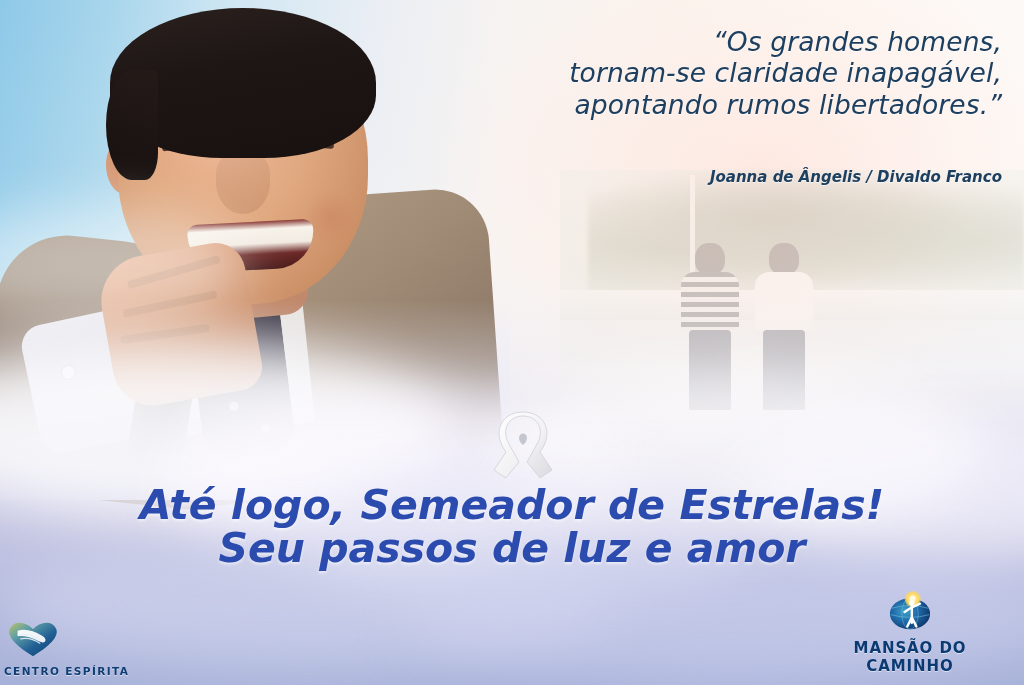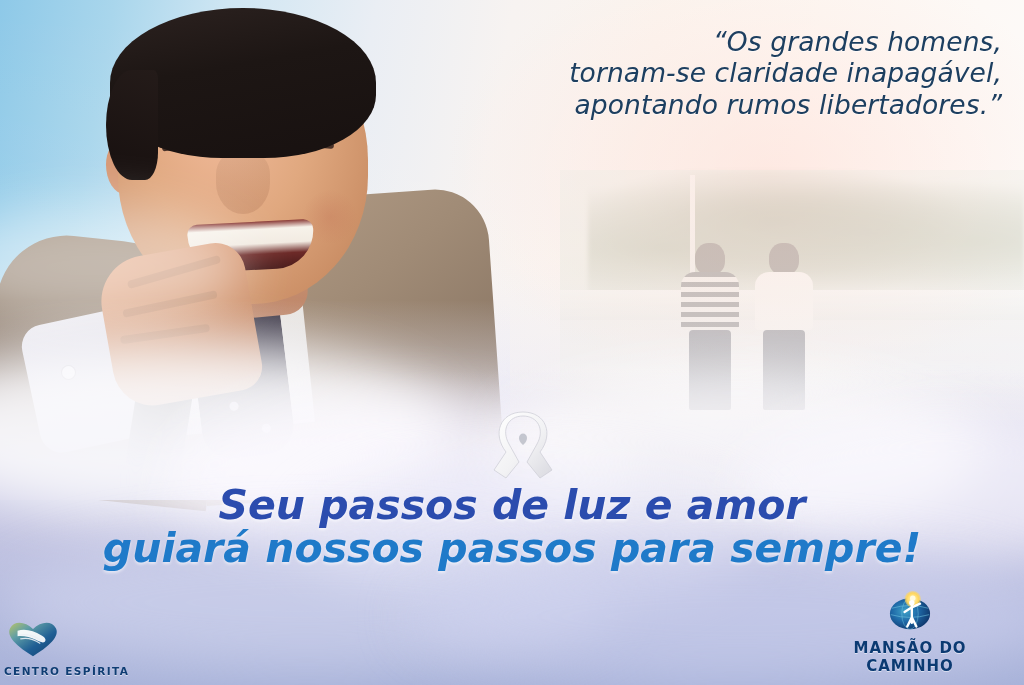--- a/index.html
+++ b/index.html
@@ -328,38 +328,39 @@
   <div class="cloud c4"></div>
   <div class="cloud c6"></div>
   <div class="cloud c7"></div>
   <div class="cloud c8"></div>
 
   <div class="quote">
     <span class="qline">“Os grandes homens,</span>
     <span class="qline">tornam-se claridade inapagável,</span>
     <span class="qline">apontando rumos libertadores.”</span>
   </div>
+  <div class="quote-author">Joanna de Ângelis / Divaldo Franco</div>
 
   <div class="ribbon">
     <svg viewBox="0 0 70 74" width="70" height="74" aria-hidden="true">
       <defs>
         <linearGradient id="rg" x1="0" y1="0" x2="1" y2="1">
           <stop offset="0%" stop-color="#ffffff"></stop>
           <stop offset="55%" stop-color="#f2f2f4"></stop>
           <stop offset="100%" stop-color="#d9d9e0"></stop>
         </linearGradient>
       </defs>
       <path d="M35 8 C20 8 13 22 21 36 L31 54 L18 70 L6 62 L18 44 C4 26 12 4 35 4 C58 4 66 26 52 44 L64 62 L52 70 L39 54 L49 36 C57 22 50 8 35 8 Z" fill="url(#rg)" stroke="#cfcfd8" stroke-width="0.8"></path>
       <path d="M31 30 C31 24 39 24 39 30 C39 34 35 37 35 37 C35 37 31 34 31 30 Z" fill="#9aa0ad" opacity="0.55"></path>
     </svg>
   </div>
 
   <div class="headline">
+    <span class="hl1">Até logo, Semeador de Estrelas!</span>
     <span class="hl2">Seu passos de luz e amor</span>
-    <span class="hl3">guiará nossos passos para sempre!</span>
   </div>
 
   <div class="logo-left">
     <span class="logo-mark">
       <svg viewBox="0 0 62 44" width="58" height="40" aria-hidden="true">
         <defs>
           <linearGradient id="hg" x1="0" y1="0" x2="1" y2="1">
             <stop offset="0%" stop-color="#b9c46a"></stop>
             <stop offset="28%" stop-color="#5f9ea6"></stop>
             <stop offset="62%" stop-color="#1f5e94"></stop>

